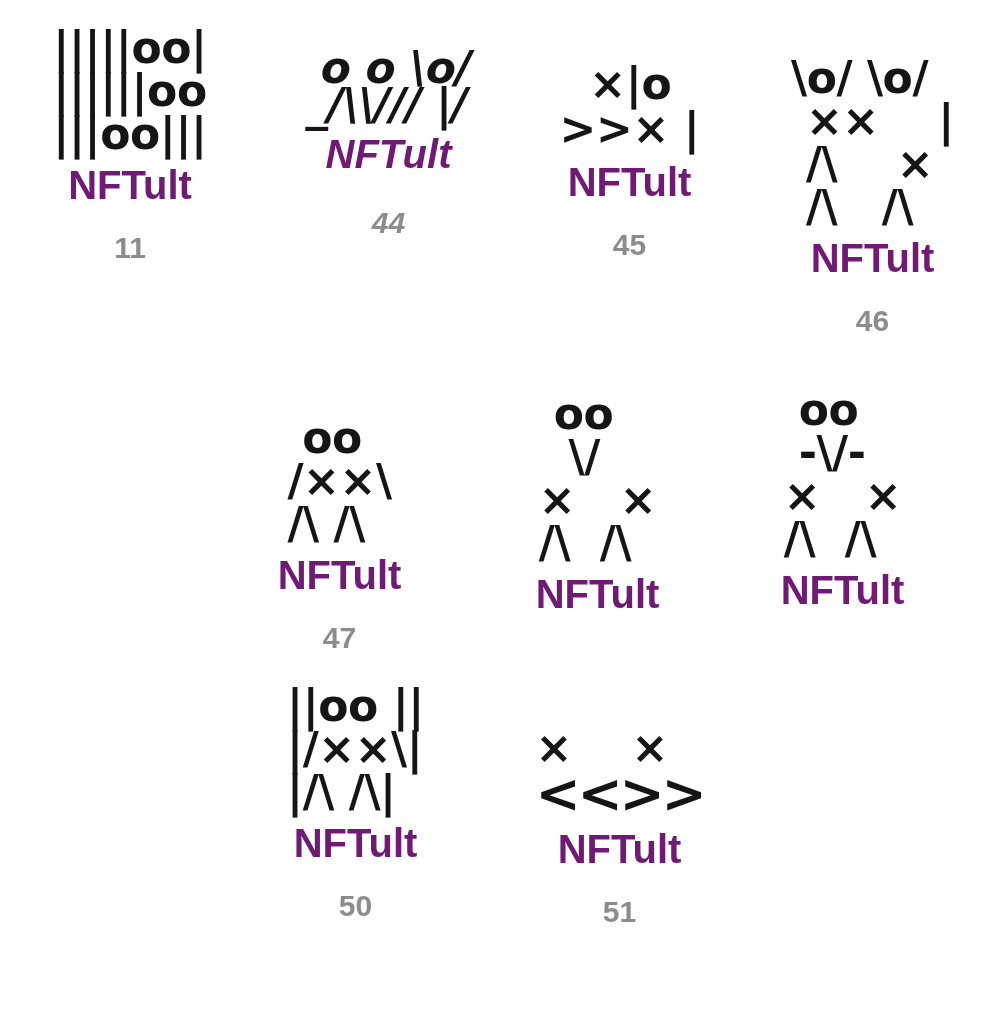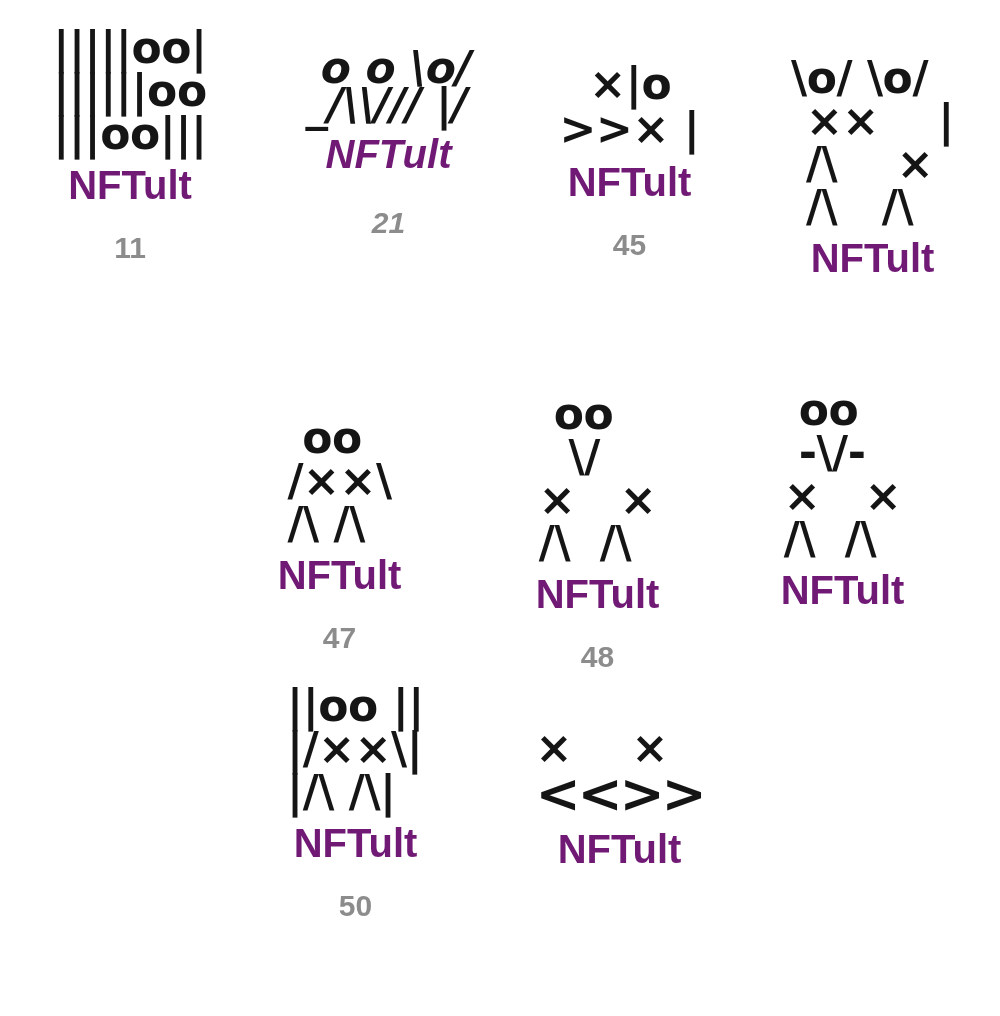--- a/index.html
+++ b/index.html
@@ -71,48 +71,49 @@
 <div class="page">
   <div id="gallery">
       <div class="figure fig-11">
     <div class="art"><div class="art-line">|||||oo|</div><div class="art-line">||||||oo</div><div class="art-line">|||oo|||</div></div>
     <div class="label">NFTult</div>
     <div class="num">11</div>
   </div>
       <div class="figure fig-44">
     <div class="art"><div class="art-line"> o o \o/</div><div class="art-line">_/\\/// |/</div></div>
     <div class="label">NFTult</div>
-    <div class="num">21</div>
+    <div class="num">44</div>
   </div>
       <div class="figure fig-45">
     <div class="art"><div class="art-line">  ×|o</div><div class="art-line">&gt;&gt;× |</div></div>
     <div class="label">NFTult</div>
     <div class="num">45</div>
   </div>
       <div class="figure fig-46">
     <div class="art"><div class="art-line">\o/ \o/</div><div class="art-line"> ××    |</div><div class="art-line"> /\    ×</div><div class="art-line"> /\   /\</div></div>
     <div class="label">NFTult</div>
+    <div class="num">46</div>
   </div>
       <div class="figure fig-47">
     <div class="art"><div class="art-line"> oo</div><div class="art-line">/××\</div><div class="art-line">/\ /\</div></div>
     <div class="label">NFTult</div>
     <div class="num">47</div>
   </div>
       <div class="figure fig-48">
     <div class="art"><div class="art-line"> oo</div><div class="art-line">  \/</div><div class="art-line">×   ×</div><div class="art-line">/\  /\</div></div>
     <div class="label">NFTult</div>
-    <div class="num">48</div>
   </div>
       <div class="figure fig-49">
     <div class="art"><div class="art-line"> oo</div><div class="art-line"> -\/-</div><div class="art-line">×   ×</div><div class="art-line">/\  /\</div></div>
     <div class="label">NFTult</div>
   </div>
       <div class="figure fig-50">
     <div class="art"><div class="art-line">||oo ||</div><div class="art-line">|/××\|</div><div class="art-line">|/\ /\|</div></div>
     <div class="label">NFTult</div>
     <div class="num">50</div>
   </div>
       <div class="figure fig-51">
     <div class="art"><div class="art-line">×    ×</div><div class="art-line">&lt;&lt;&gt;&gt;</div></div>
     <div class="label">NFTult</div>
+    <div class="num">51</div>
   </div>
     </div>
 </div>
 
 </body></html>

